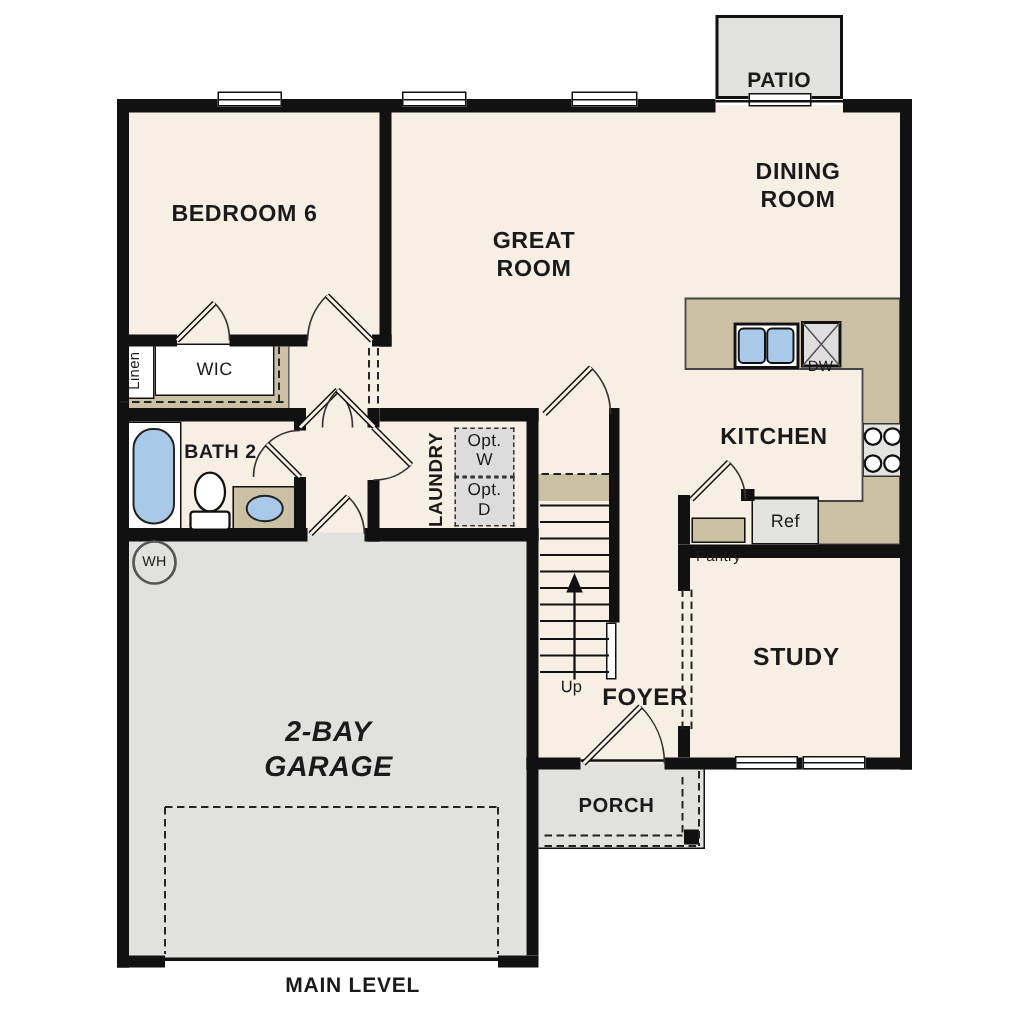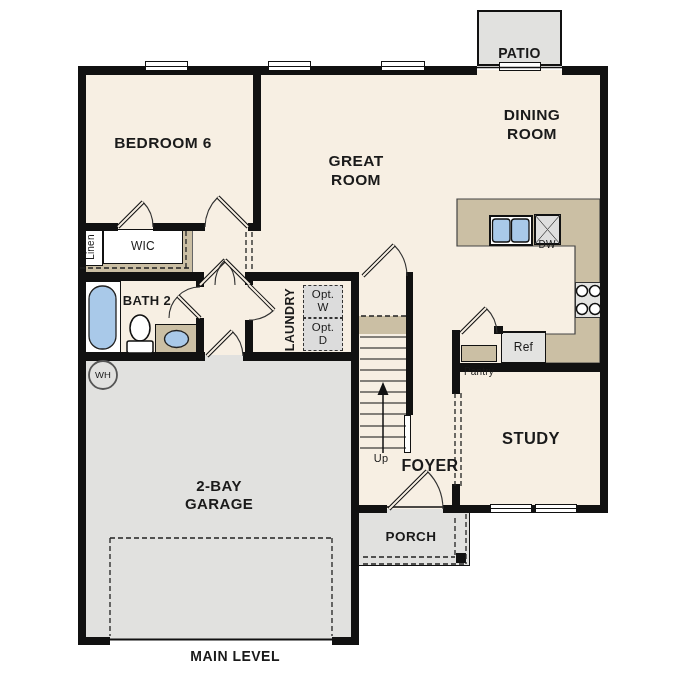--- a/index.html
+++ b/index.html
@@ -208,24 +208,25 @@
       <circle cx="103" cy="375" r="14" fill="var(--area)" stroke="#555" stroke-width="1.8"></circle>
     </g>
   </svg>
 
   <div class="lbl" style="left:477px;top:18px;width:85px;font-size:14px;margin-top:27px;">PATIO</div>
   <div class="lbl" style="left:88px;top:134px;width:150px;font-size:15.5px;">BEDROOM 6</div>
   <div class="lbl" style="left:296px;top:152px;width:120px;font-size:15.5px;">GREAT
 ROOM</div>
   <div class="lbl" style="left:472px;top:106px;width:120px;font-size:15.5px;">DINING
 ROOM</div>
+  <div class="lbl" style="left:446px;top:283px;width:140px;font-size:15.5px;">KITCHEN</div>
   <div class="lbl" style="left:471px;top:428px;width:120px;font-size:16.5px;">STUDY</div>
   <div class="lbl" style="left:390px;top:456px;width:80px;font-size:16px;">FOYER</div>
   <div class="lbl" style="left:366px;top:529px;width:90px;font-size:13.5px;">PORCH</div>
-  <div class="lbl" style="left:149px;top:477px;width:140px;font-size:15px;">2-BAY
+  <div class="lbl" style="left:149px;top:477px;width:140px;font-size:19px;font-style:italic;">2-BAY
 GARAGE</div>
   <div class="lbl" style="left:116px;top:293px;width:62px;font-size:13px;">BATH 2</div>
   <div class="lbl small" style="left:113px;top:239px;width:60px;font-size:12px;">WIC</div>
   <div class="lbl small" style="left:71px;top:241px;width:40px;font-size:10px;transform:rotate(-90deg);">Linen</div>
   <div class="lbl" style="left:251px;top:312px;width:80px;font-size:12.5px;transform:rotate(-90deg);">LAUNDRY</div>
   <div class="lbl small" style="left:303px;top:288px;width:40px;font-size:11.5px;line-height:1.15;">Opt.
 W</div>
   <div class="lbl small" style="left:303px;top:321px;width:40px;font-size:11.5px;line-height:1.15;">Opt.
 D</div>
   <div class="lbl small" style="left:366px;top:452px;width:30px;font-size:11px;">Up</div>

